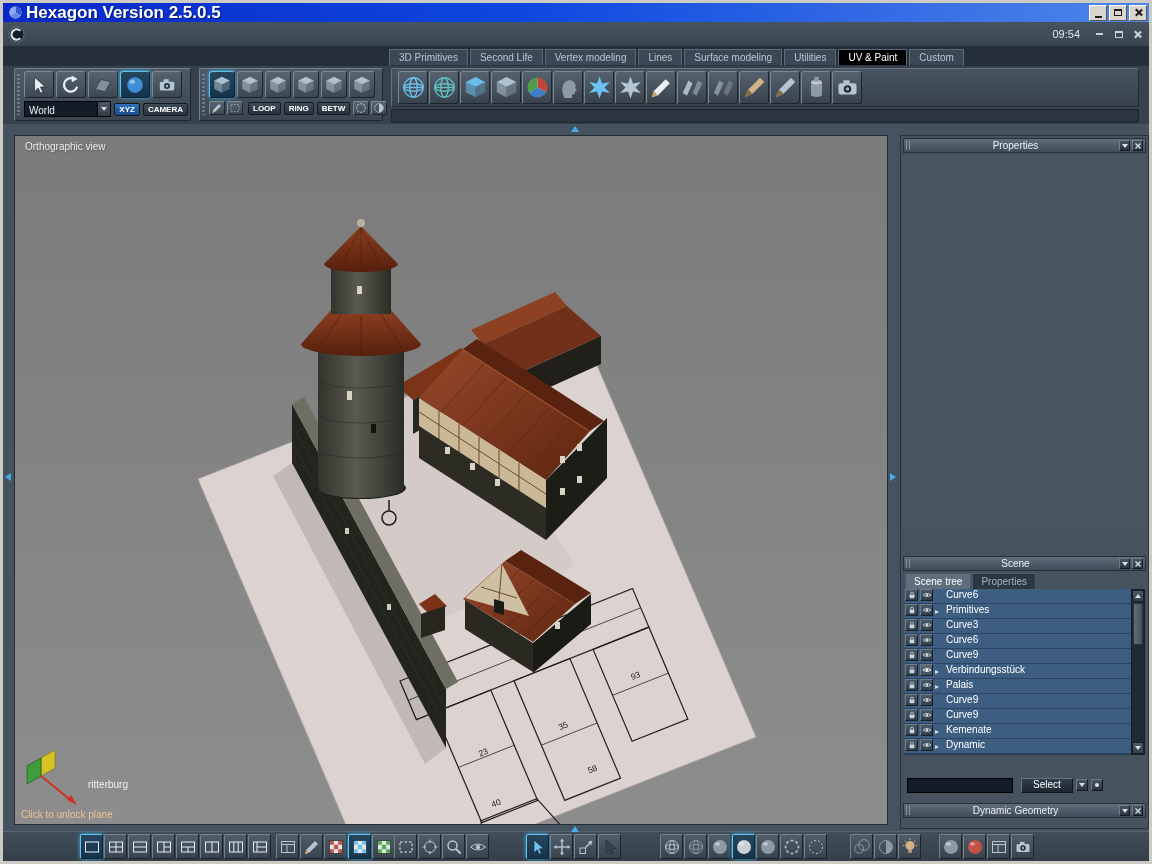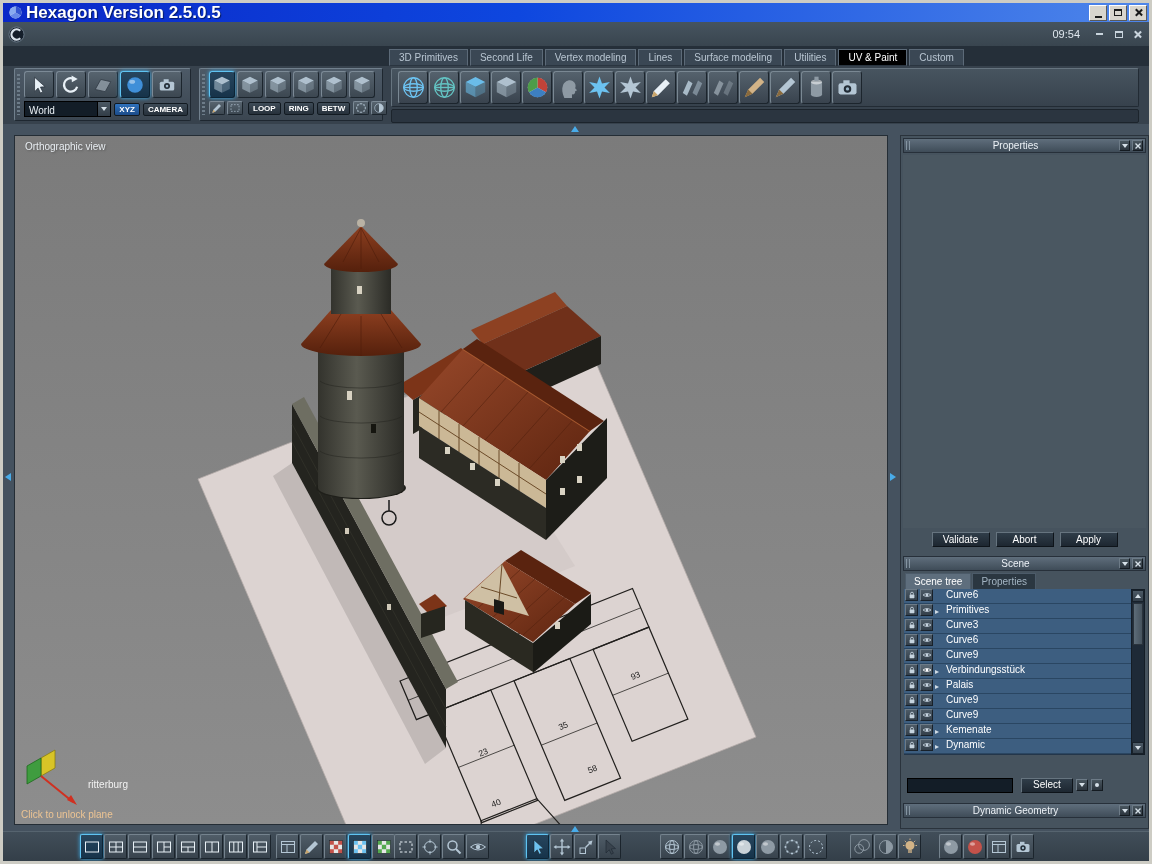--- a/index.html
+++ b/index.html
@@ -818,25 +818,20 @@
     <span class="hbtn">
         <span class="tri-dn"></span>
       </span>
     <span class="hbtn">
         <svg class="xg" viewBox="0 0 8 8">
           <path d="M1.5,1.5 L6.5,6.5 M6.5,1.5 L1.5,6.5"></path>
         </svg>
       </span>
   </div>
   <div class="pbody"></div>
-  <div class="pactions">
-    <button class="abtn">Validate</button>
-    <button class="abtn">Abort</button>
-    <button class="abtn">Apply</button>
-  </div>
 
   <div class="phead scene">
     <span class="grip"></span>
     <span class="ptitle">Scene</span>
     <span class="hbtn">
         <span class="tri-dn"></span>
       </span>
     <span class="hbtn">
         <svg class="xg" viewBox="0 0 8 8">
           <path d="M1.5,1.5 L6.5,6.5 M6.5,1.5 L1.5,6.5"></path>

